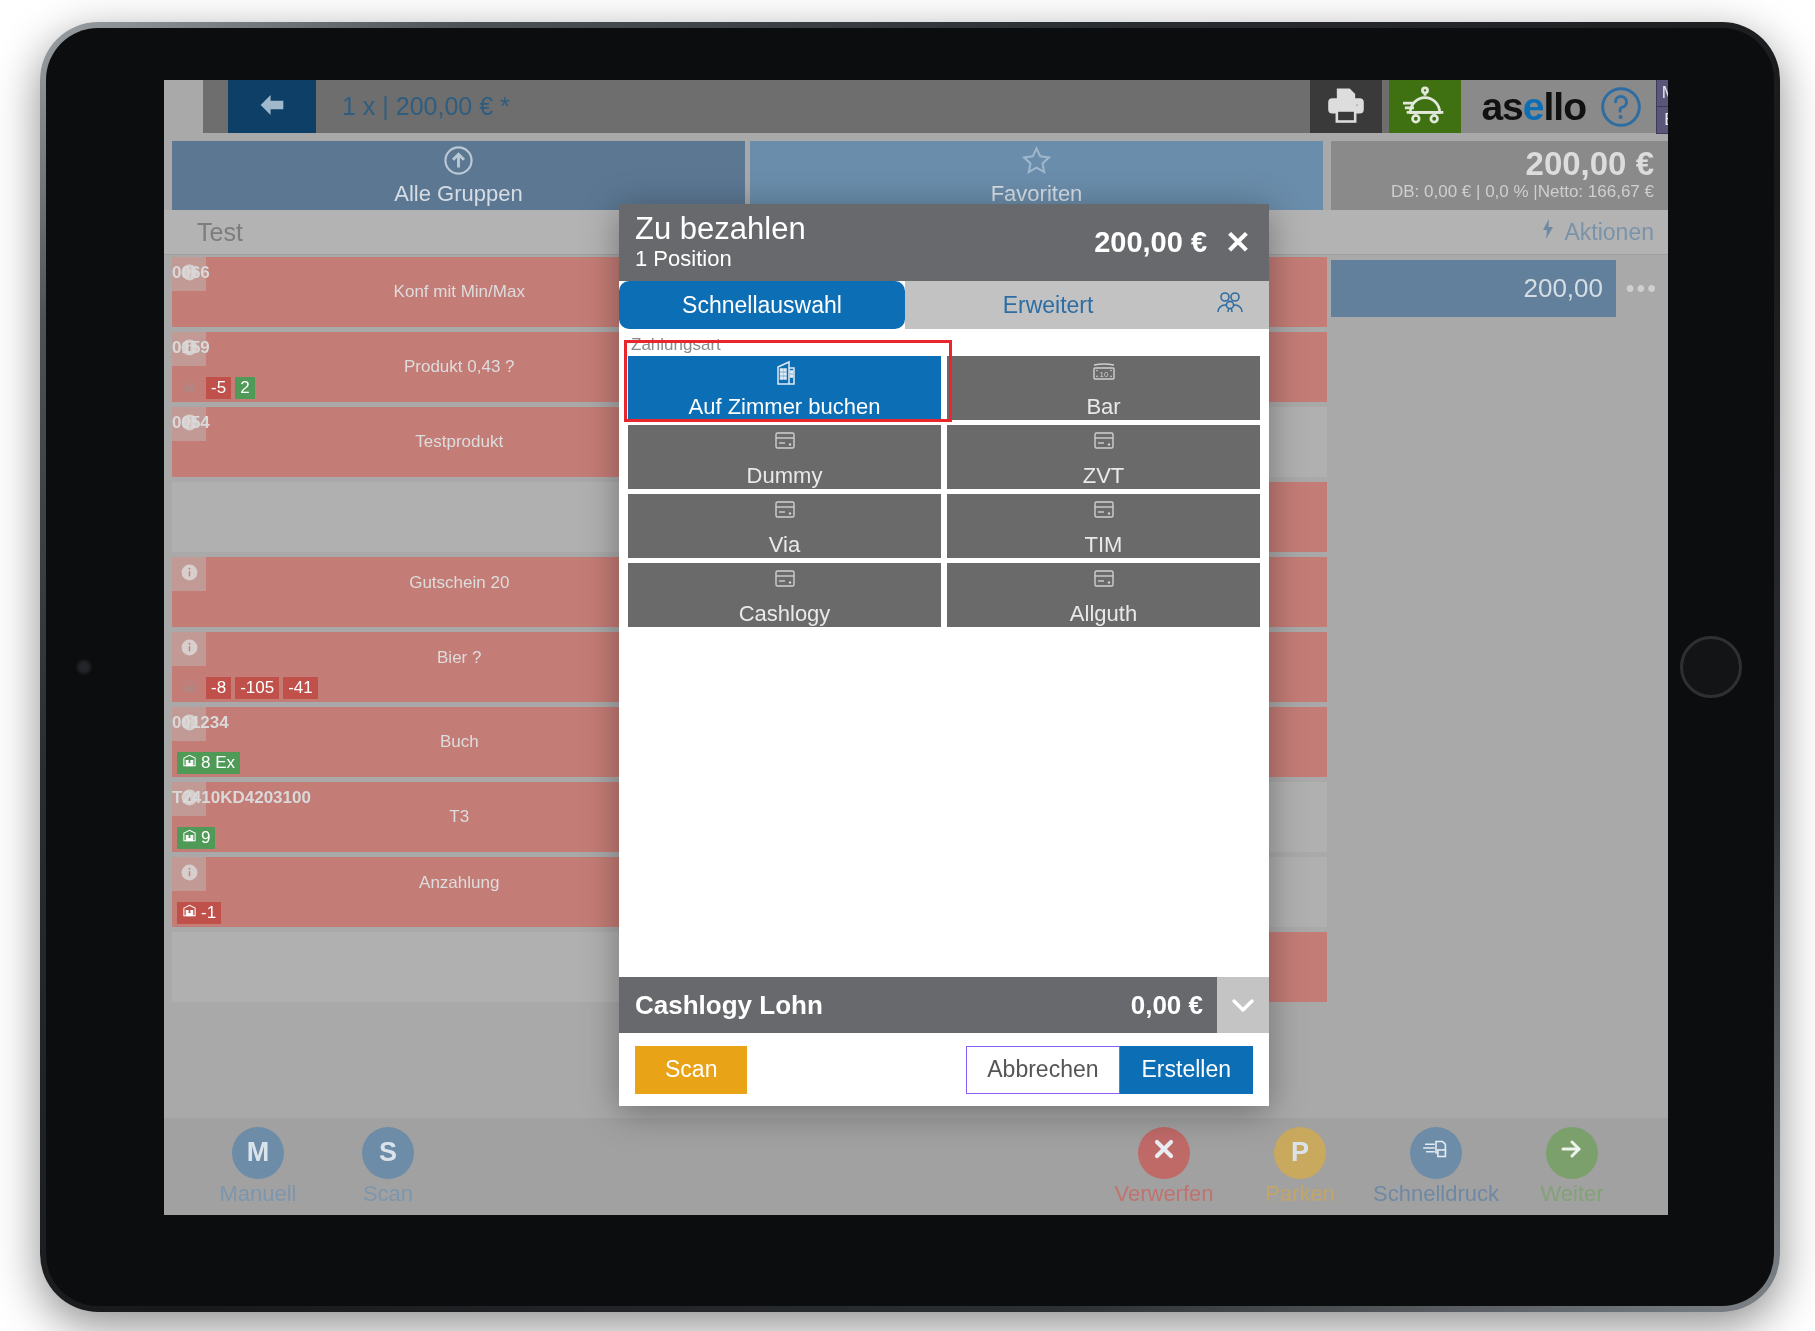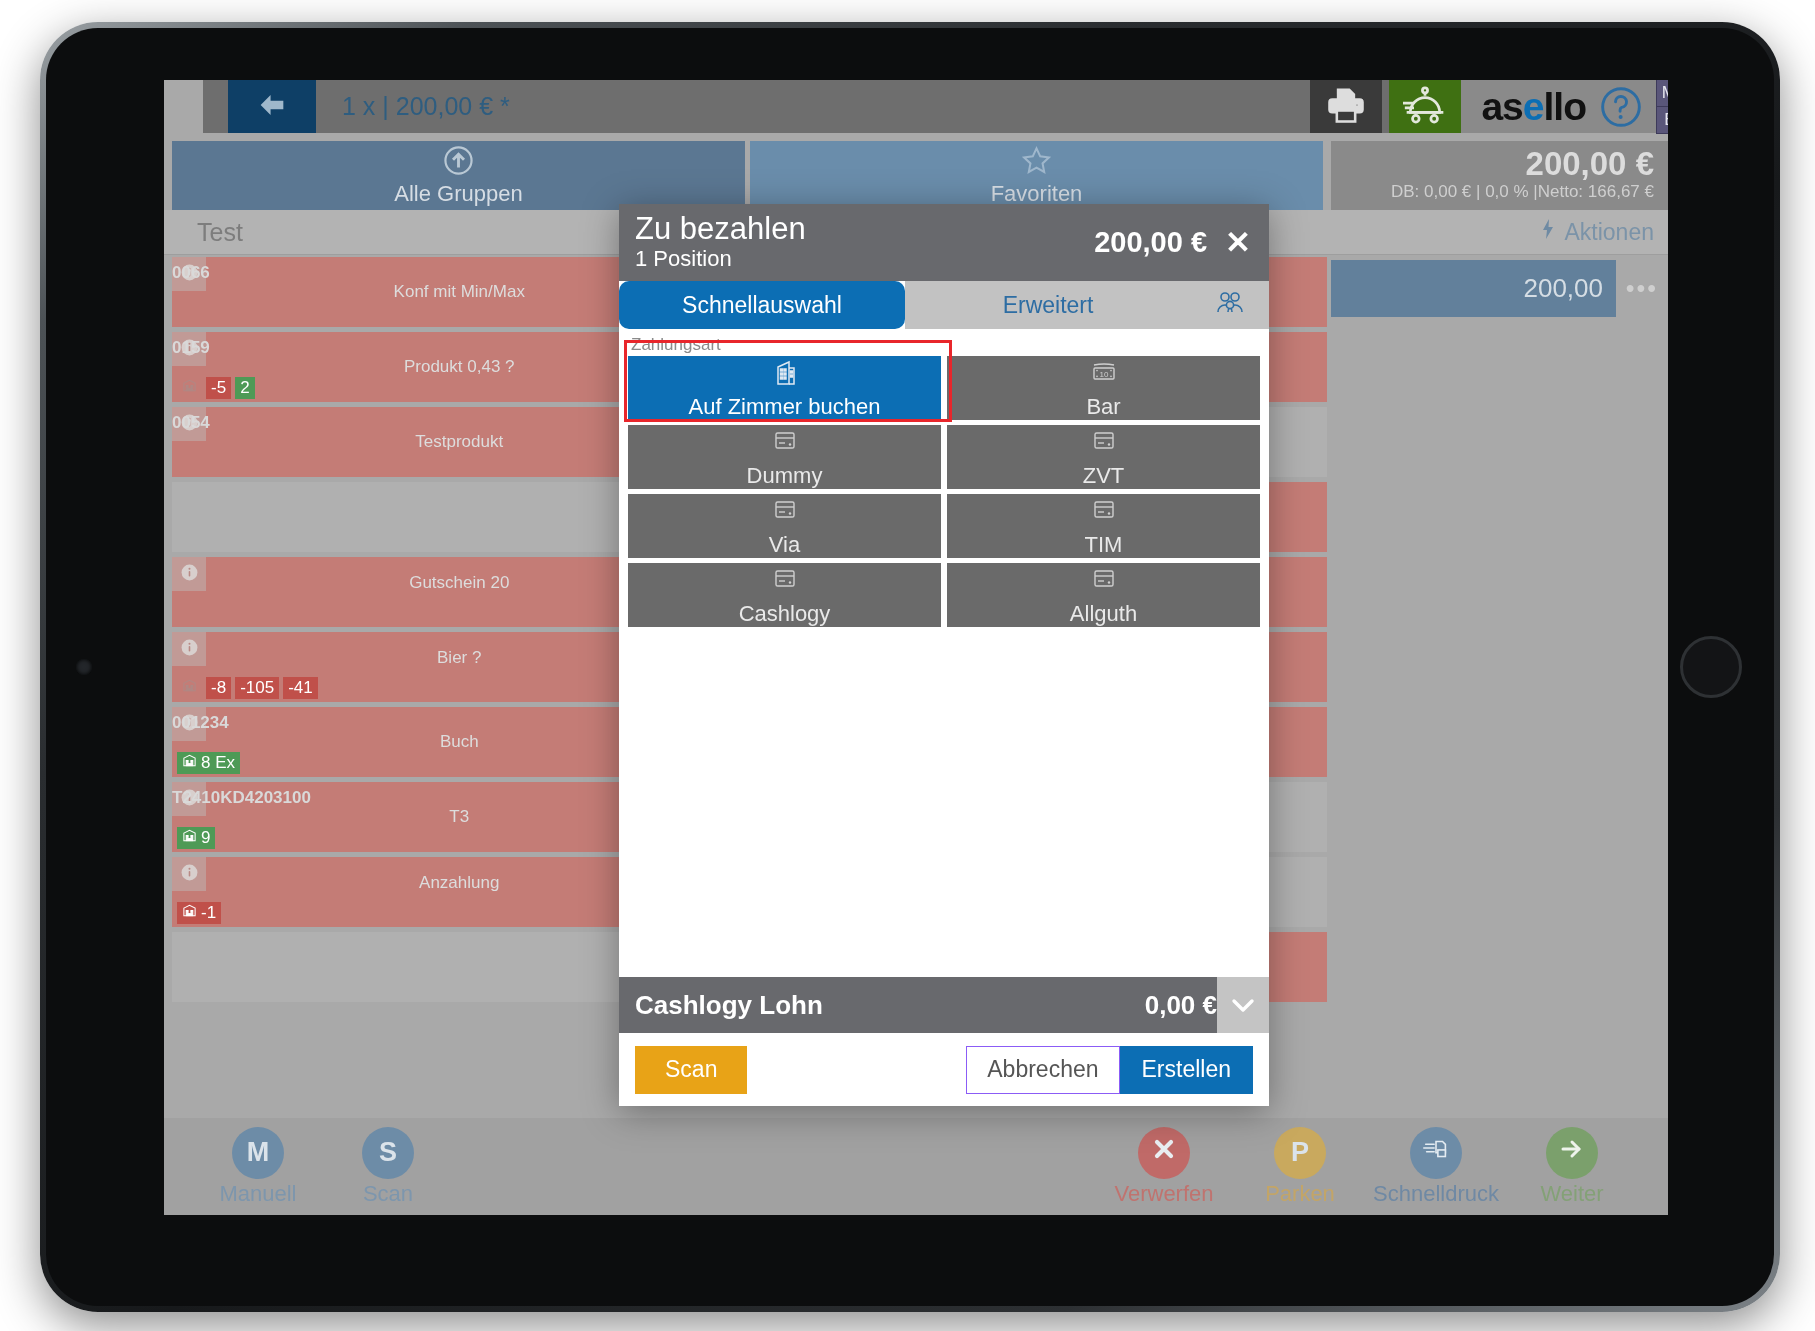--- a/index.html
+++ b/index.html
@@ -297,21 +297,21 @@
     pointer-events: none;
     z-index: 5;
   }
 
   #tip-row {
     height: 56px; background: #68696d;
     display: flex; align-items: center;
     padding-left: 16px;
   }
   #tip-label { flex: 1; color: #fff; font-size: 26px; font-weight: bold; }
-  #tip-amount { color: #fff; font-size: 26px; font-weight: bold; }
+  #tip-amount { color: #fff; font-size: 26px; font-weight: bold; padding-right: 14px; }
   #tip-toggle {
     width: 52px; align-self: stretch; background: #c4c4c4;
     display: flex; align-items: center; justify-content: center;
   }
   #tip-toggle svg { width: 26px; height: 20px; }
 
   #dialog-footer {
     height: 73px; background: #fff;
     display: flex; align-items: center;
     padding: 0 16px;

